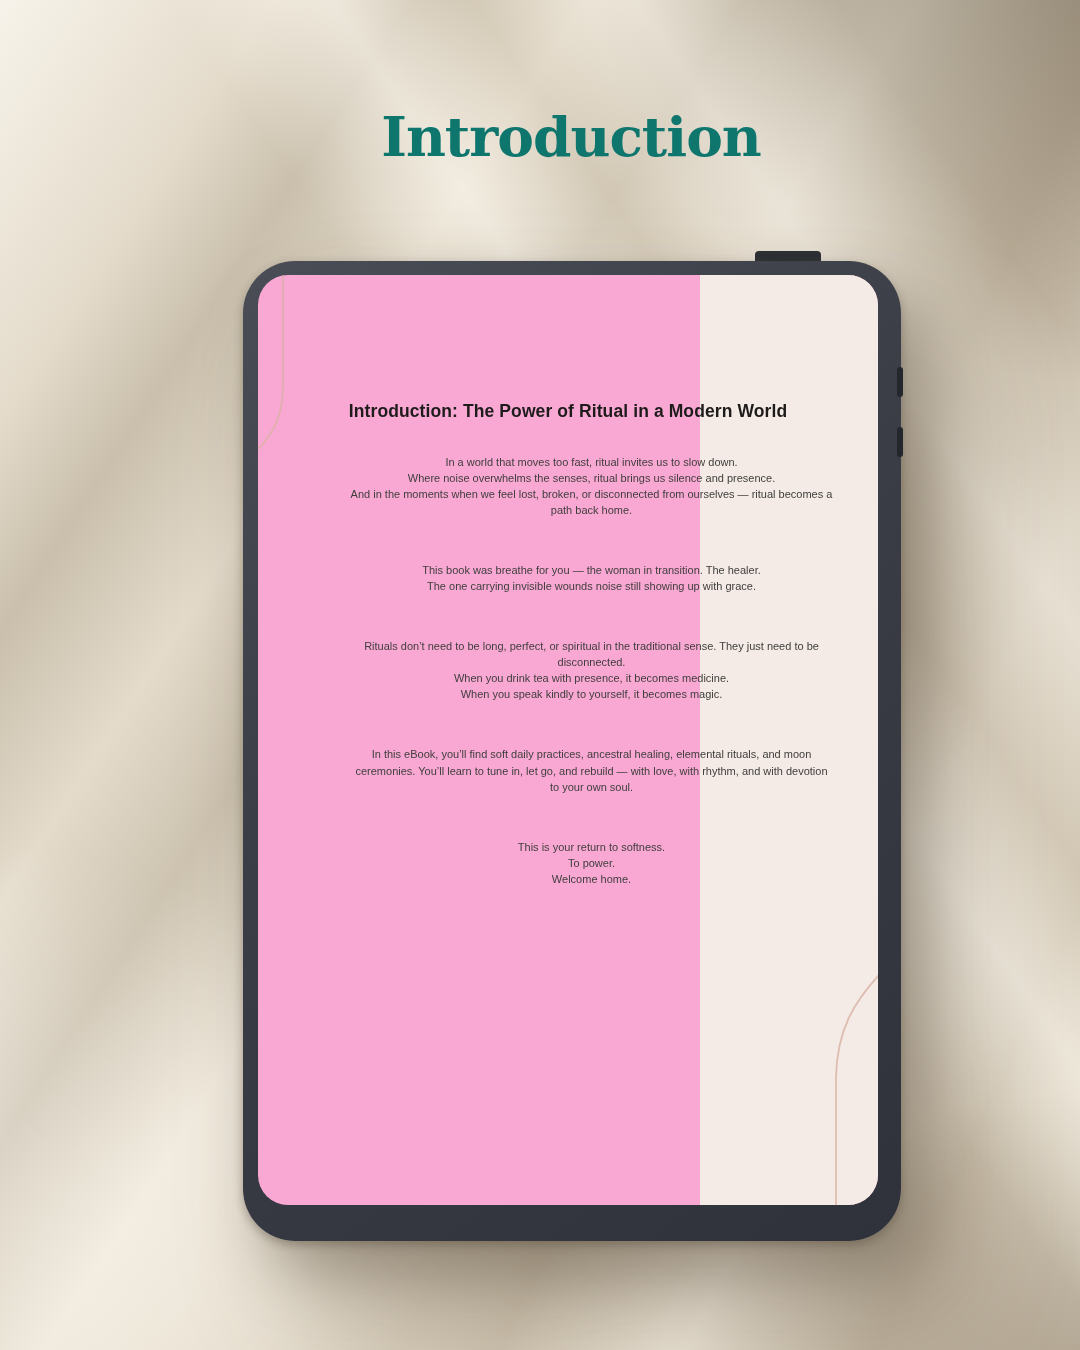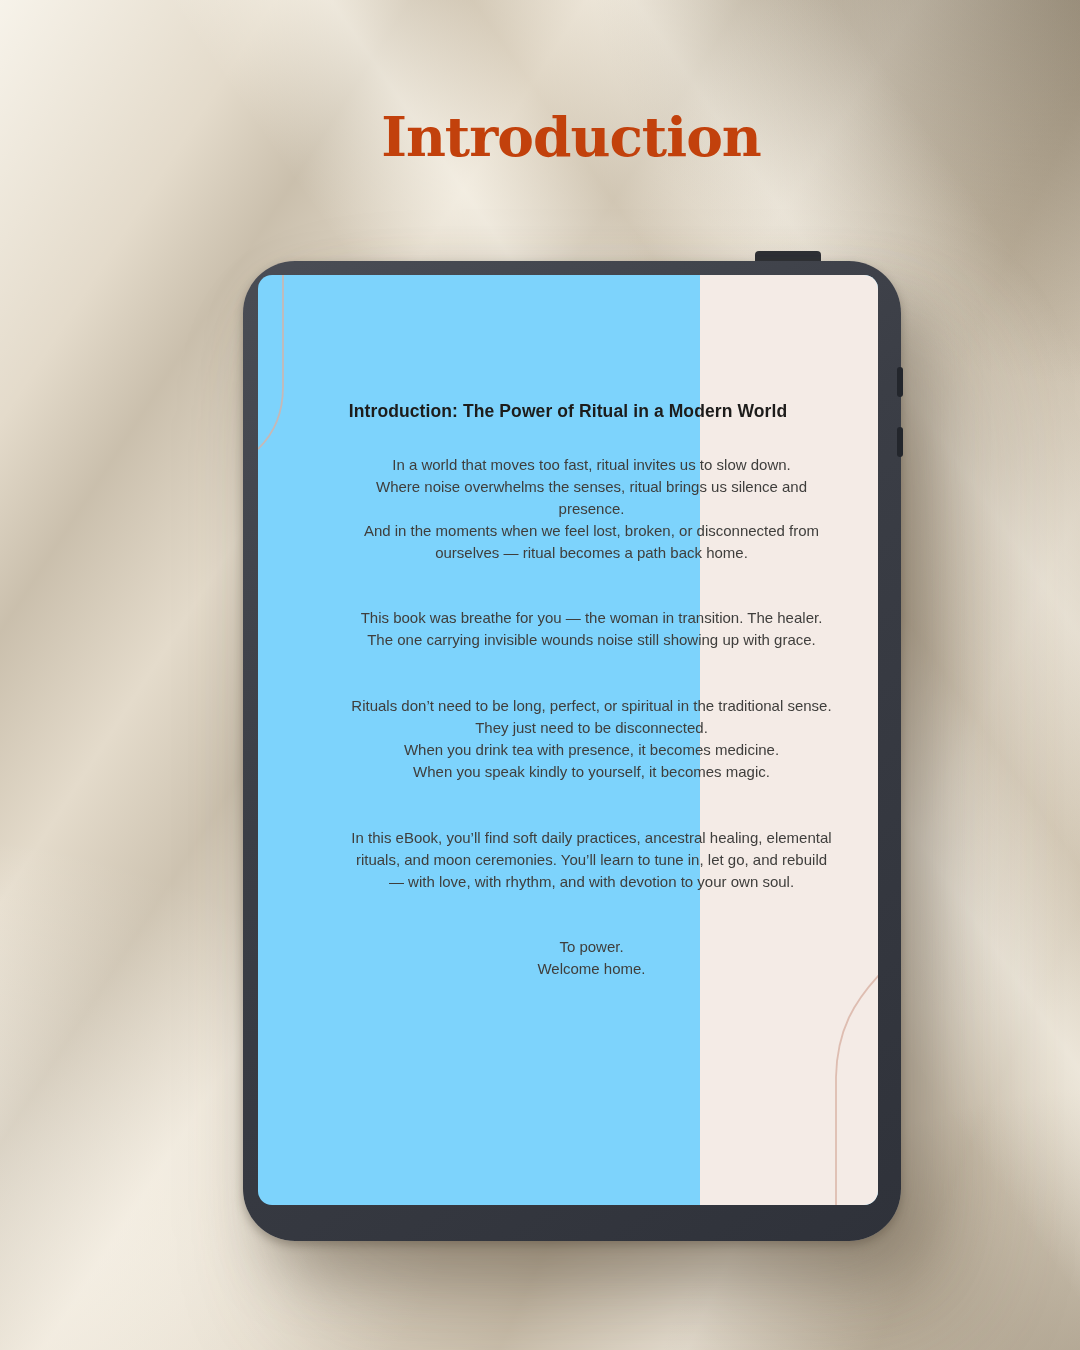--- a/index.html
+++ b/index.html
@@ -48,21 +48,21 @@
 
   
   .main-title {
     position: absolute;
     left: 571px; top: 104px;
     transform: translateX(-50%);
     font-family: "DejaVu Serif", "Liberation Serif", serif;
     font-weight: 700;
     font-size: 55px;
     letter-spacing: -1px;
-    color: #c2410c;
+    color: #0f766e;
     white-space: nowrap;
   }
 
   
   .tablet { position: absolute; left: 243px; top: 261px; width: 658px; height: 980px; }
 
   .power-tab {
     position: absolute; left: 512px; top: -10px;
     width: 66px; height: 18px;
     background: #2c2f35; border-radius: 4px;
@@ -79,22 +79,22 @@
   .vol-btn {
     position: absolute; right: -2px; width: 6px; height: 30px;
     background: #23262c; border-radius: 3px;
   }
   .vol-up { top: 106px; }
   .vol-down { top: 166px; }
 
   .screen {
     position: absolute;
     left: 15px; top: 14px; right: 23px; bottom: 36px;
-    background: #7dd3fc;
-    border-radius: 14px;
+    background: #f9a8d4;
+    border-radius: 30px;
     overflow: hidden;
   }
   .pink-band {
     position: absolute; top: 0; bottom: 0;
     left: 442px; right: 0;
     background: #f4ebe6;
   }
   .arc-svg { position: absolute; inset: 0; width: 100%; height: 100%; }
 
   
@@ -105,21 +105,21 @@
     text-align: center;
     color: #3f3e3c;
   }
   .page-heading {
     font-size: 17.5px;
     font-weight: 700;
     color: #1d1c1b;
     letter-spacing: 0.1px;
     margin-bottom: 32px;
   }
-  .para { font-size: 15px; line-height: 1.46; margin-bottom: 44px; margin-left: 47px; }
+  .para { font-size: 11px; line-height: 1.46; margin-bottom: 44px; margin-left: 47px; }
   .para:last-child { margin-bottom: 0; }
   .line { display: block; }
 </style>
 </head>
 <body>
 
 <div class="bg">
   <div class="bg-streak"></div>
 </div>
 
@@ -157,18 +157,19 @@
         <span class="line">Rituals don’t need to be long, perfect, or spiritual in the traditional sense. They just need to be disconnected.</span>
         <span class="line">When you drink tea with presence, it becomes medicine.</span>
         <span class="line">When you speak kindly to yourself, it becomes magic.</span>
       </div>
 
       <div class="para">
         <span class="line">In this eBook, you’ll find soft daily practices, ancestral healing, elemental rituals, and moon ceremonies. You’ll learn to tune in, let go, and rebuild — with love, with rhythm, and with devotion to your own soul.</span>
       </div>
 
       <div class="para">
+        <span class="line">This is your return to softness.</span>
         <span class="line">To power.</span>
         <span class="line">Welcome home.</span>
       </div>
     </div>
   </div>
 </div>
 
 </body></html>

